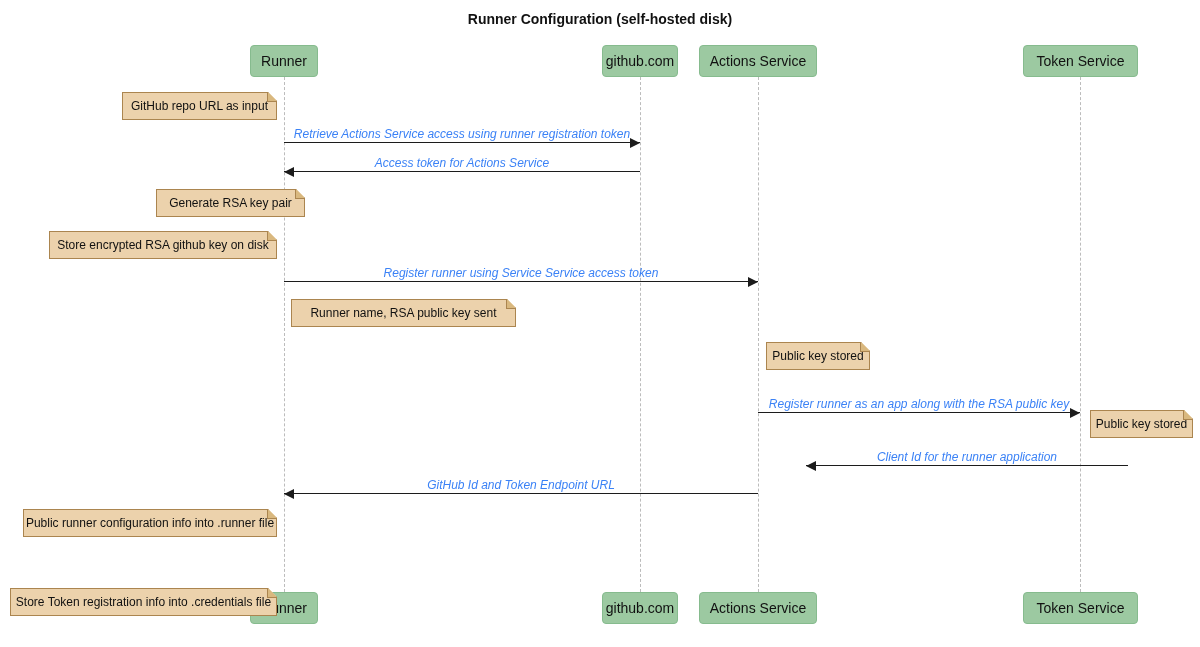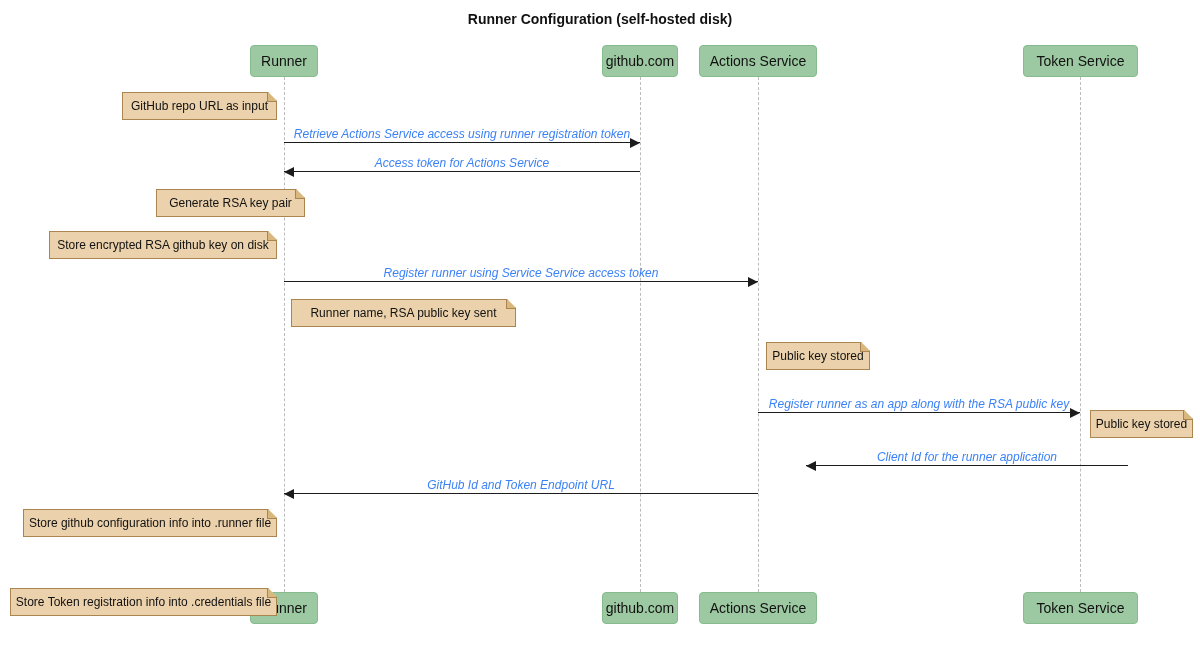--- a/index.html
+++ b/index.html
@@ -112,17 +112,17 @@
     <div class="msg-line"></div>
     <div class="arrow left"></div>
   </div>
 
   <div class="message" style="left:284px; top:477px; width:474px;">
     <div class="msg-label">GitHub Id and Token Endpoint URL</div>
     <div class="msg-line"></div>
     <div class="arrow left"></div>
   </div>
 
-  <div class="note" style="left:23px; top:509px; width:254px;">Store github configuration info into .runner file</div>
+  <div class="note" style="left:23px; top:509px; width:254px;">Public runner configuration info into .runner file</div>
 
   <div class="note" style="left:10px; top:550px; width:267px;margin-top:38px;">Store Token registration info into .credentials file</div>
 
 </div>
 
 </body></html>

